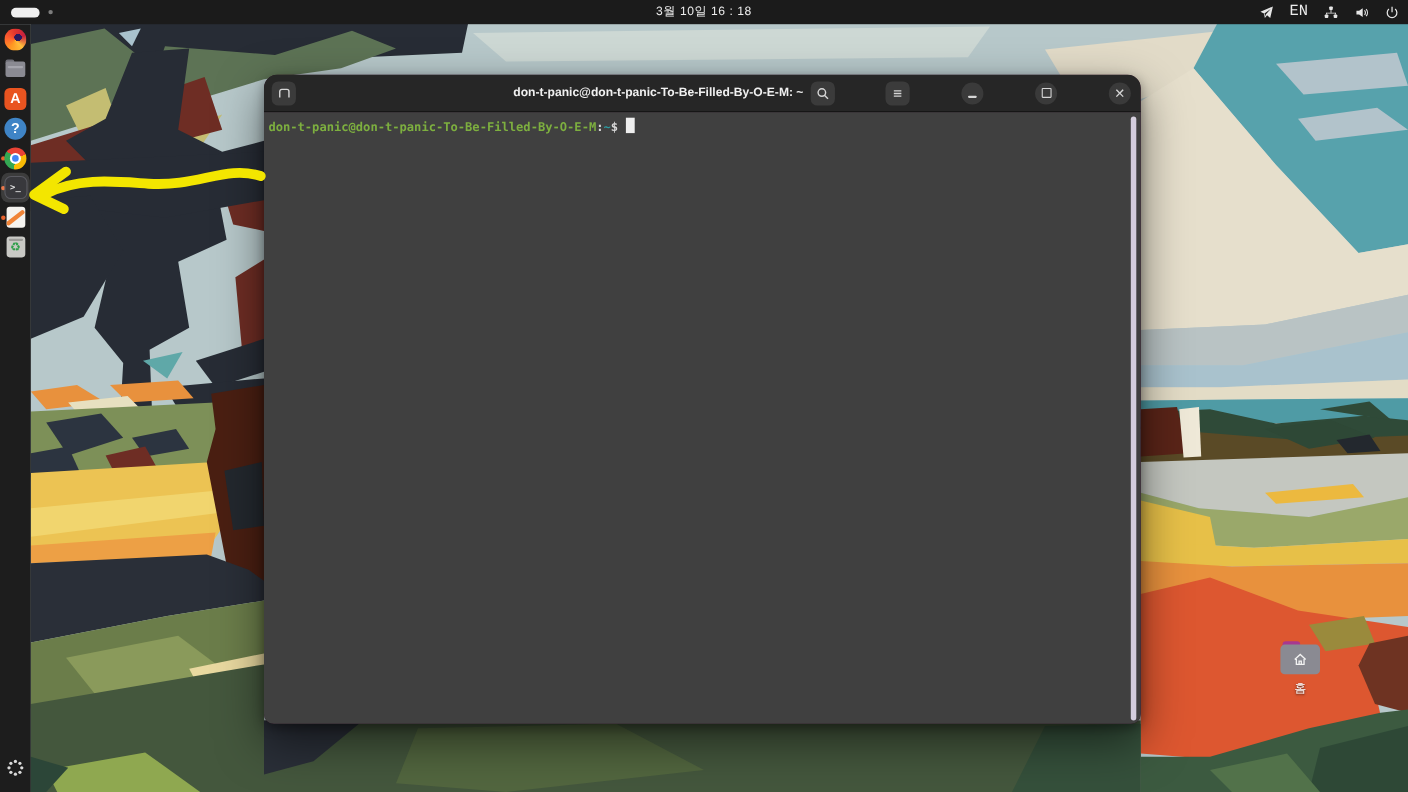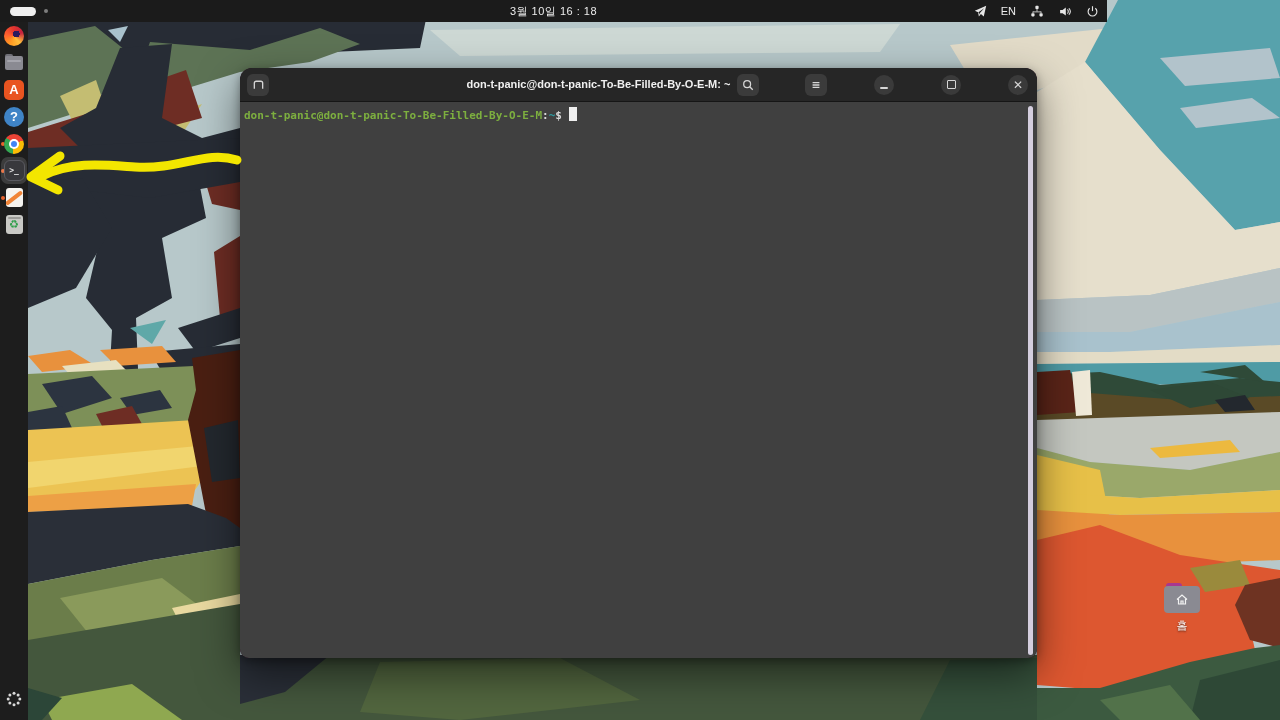--- a/index.html
+++ b/index.html
@@ -3,30 +3,30 @@
 <meta charset="utf-8">
 <style>
   html,body{margin:0;padding:0;}
   body{width:1280px;height:720px;overflow:hidden;position:relative;
        font-family:"Liberation Sans",sans-serif;background:#b7c8ca;}
 
   
   #wallpaper{position:absolute;inset:0;z-index:0;}
 
   
-  .topbar{position:absolute;left:0;top:0;width:1107px;height:22px;background:#1b1b1b;
+  .topbar{position:absolute;left:0;top:0;width:1280px;height:22px;background:#1b1b1b;
           z-index:40;display:flex;align-items:center;color:#e8e8e8;font-size:11px;}
   .tb-left{position:absolute;left:10px;top:0;height:22px;display:flex;align-items:center;gap:8px;}
   .pill{width:26px;height:9px;background:#efefef;border-radius:5px;}
   .ws-dot{width:4px;height:4px;border-radius:50%;background:#7d7d7d;}
   .tb-clock{position:absolute;left:0;right:0;text-align:center;top:0;line-height:22px;
             font-size:11px;color:#ececec;letter-spacing:.5px;}
   .tb-right{position:absolute;right:8px;top:0;height:22px;display:flex;align-items:center;gap:14px;}
   .tb-right svg{display:block;}
-  .tb-kbd{font-size:11px;color:#ececec;}
+  .tb-kbd{font-size:14px;color:#ececec;font-family:Liberation Mono, monospace;}
 
   
   .dock{position:absolute;left:0;top:22px;width:28px;height:698px;background:#1d1d1d;
         z-index:40;display:flex;flex-direction:column;align-items:center;}
   .dock-item{position:relative;width:28px;height:27px;display:flex;align-items:center;justify-content:center;}
   .run-dot{position:absolute;left:1px;top:50%;margin-top:-2px;width:4px;height:4px;border-radius:50%;background:#e8622d;}
   .ico-firefox{width:20px;height:20px;border-radius:50%;
      background:radial-gradient(circle at 62% 40%, #2b1a5e 0 19%, rgba(0,0,0,0) 20%),
                 conic-gradient(from 210deg,#ff9822,#ff5f2e,#e2362e,#c5203f,#ffbe3b,#ff9822);}
   .ico-files{width:18px;height:14px;position:relative;}

